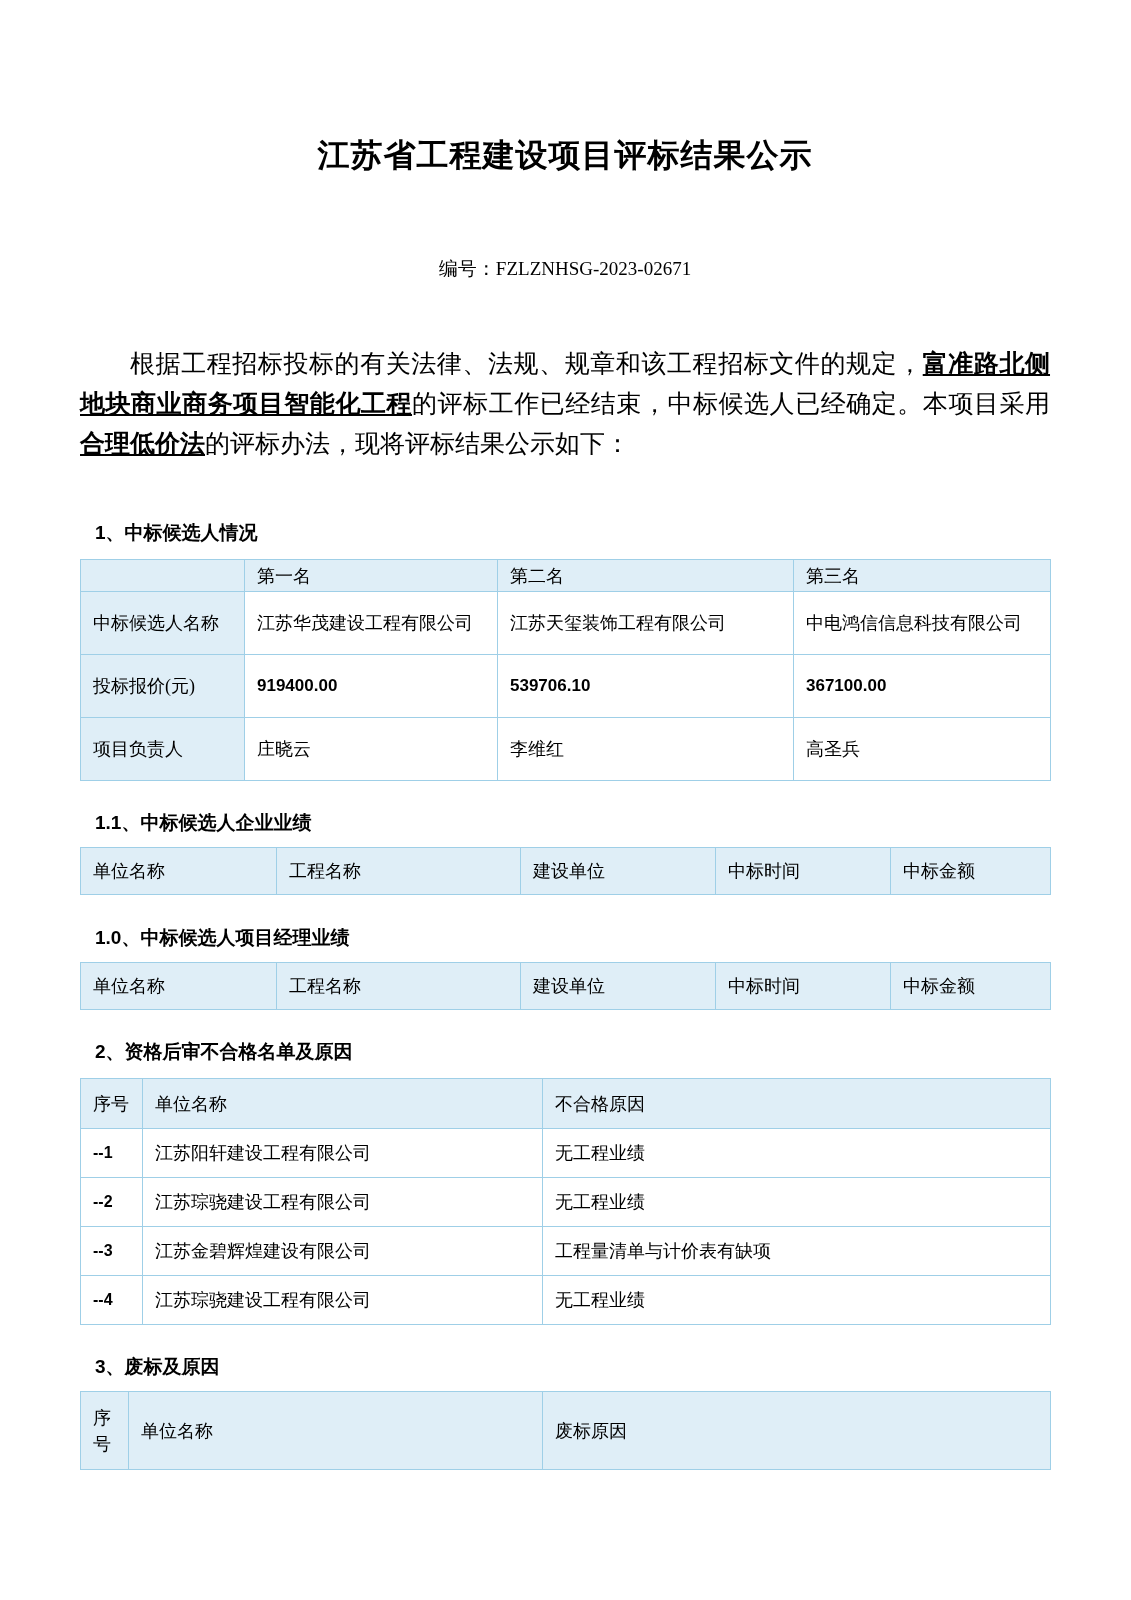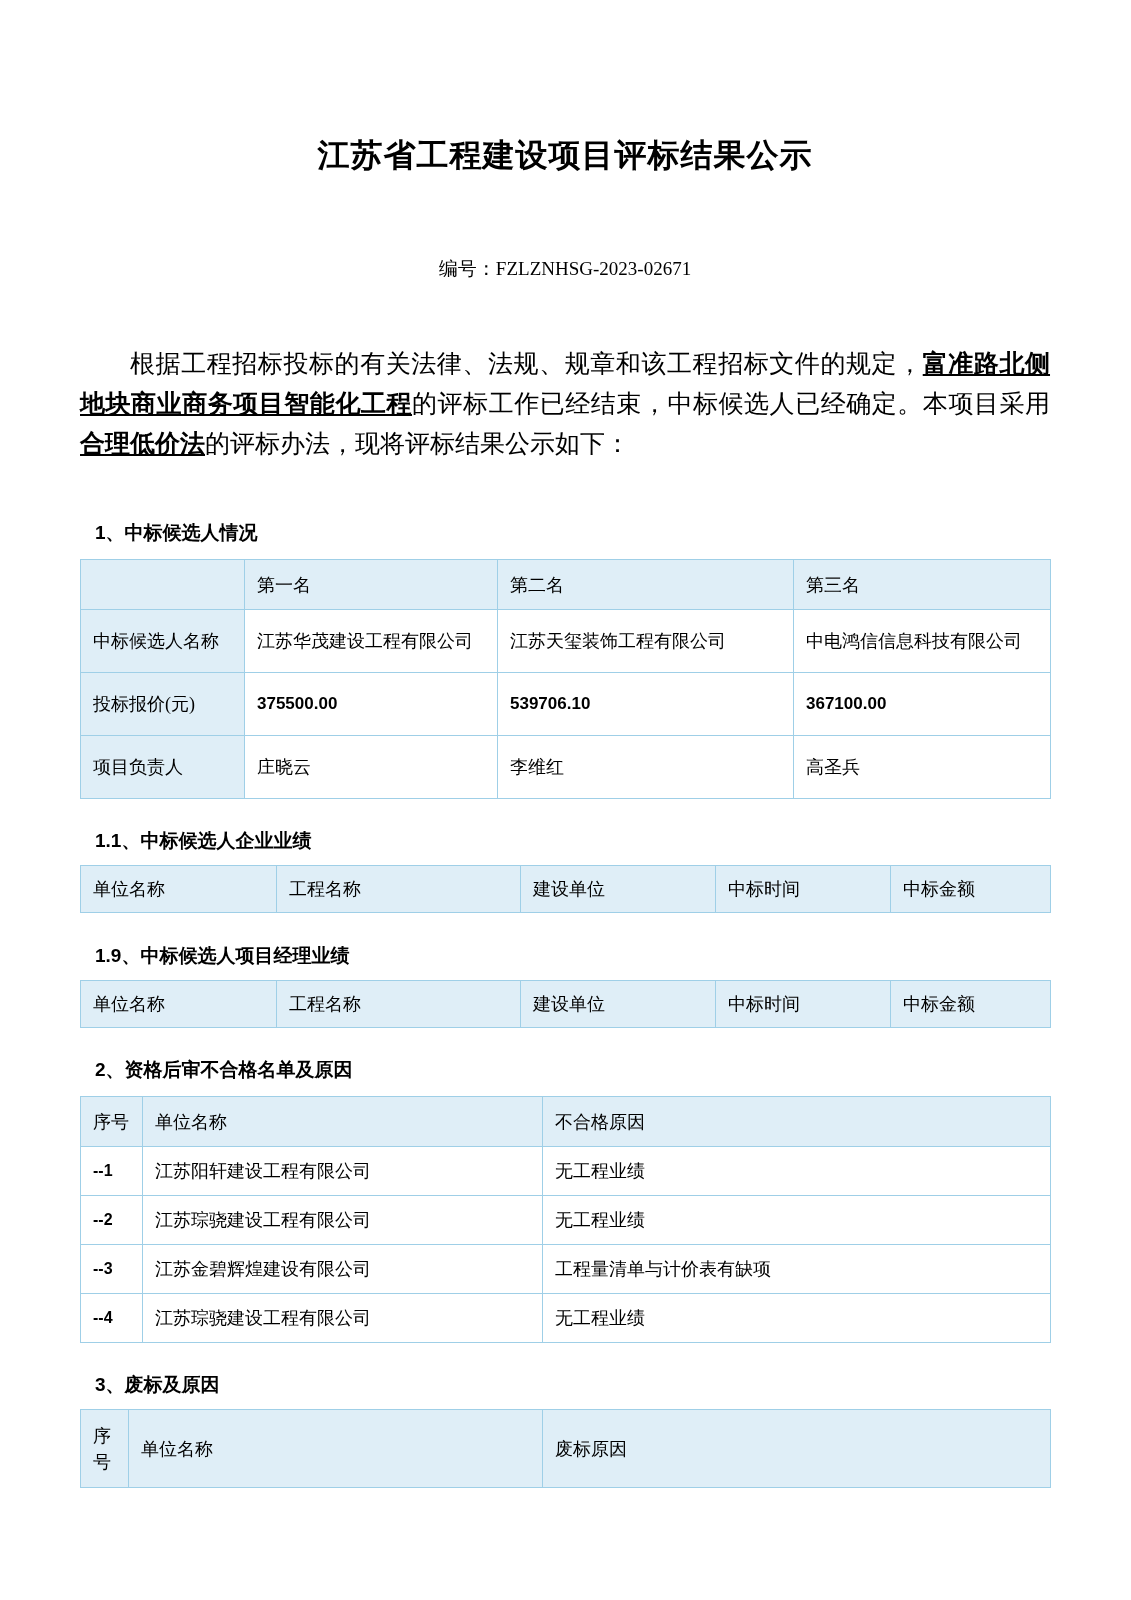--- a/index.html
+++ b/index.html
@@ -46,21 +46,21 @@
     font-size: 18px;
   }
   table.tbl td {
     border: 1px solid #9fcfe7; padding: 0 12px;
     vertical-align: middle; text-align: left;
     overflow: hidden; white-space: normal;
   }
   td.hd { background: #dfeef7; }
 
   .t1 tr { height: 63px; }
-  .t1 tr.r-h { height: 50px; }
+  .t1 tr.r-h { height: 32px; }
   .t5 tr { height: 47px; }
   .t2 tr { height: 49px; }
   .t2 tr.r-h { height: 50px; }
   .t3 tr { height: 78px; }
   .t3 td { line-height: 26px; }
 
   .num {
     font-family: "Liberation Sans", "DejaVu Sans", sans-serif;
     font-weight: bold; font-size: 17px;
   }
@@ -98,21 +98,21 @@
           <td class="hd">第三名</td>
         </tr>
         <tr>
           <td class="hd">中标候选人名称</td>
           <td>江苏华茂建设工程有限公司</td>
           <td>江苏天玺装饰工程有限公司</td>
           <td>中电鸿信信息科技有限公司</td>
         </tr>
         <tr>
           <td class="hd">投标报价(元)</td>
-          <td class="num">375500.00</td>
+          <td class="num">919400.00</td>
           <td class="num">539706.10</td>
           <td class="num">367100.00</td>
         </tr>
         <tr>
           <td class="hd">项目负责人</td>
           <td>庄晓云</td>
           <td>李维红</td>
           <td>高圣兵</td>
         </tr>
       </tbody>
@@ -132,21 +132,21 @@
         <tr>
           <td class="hd">单位名称</td>
           <td class="hd">工程名称</td>
           <td class="hd">建设单位</td>
           <td class="hd">中标时间</td>
           <td class="hd">中标金额</td>
         </tr>
       </tbody>
     </table>
 
-    <h2 class="sec-h mt-h12">1.9、中标候选人项目经理业绩</h2>
+    <h2 class="sec-h mt-h12">1.0、中标候选人项目经理业绩</h2>
 
     <table class="tbl t5 mt-t12">
       <colgroup>
           <col style="width:196px">
           <col style="width:244px">
           <col style="width:195px">
           <col style="width:175px">
           <col style="width:160px">
         </colgroup>
       <tbody>

